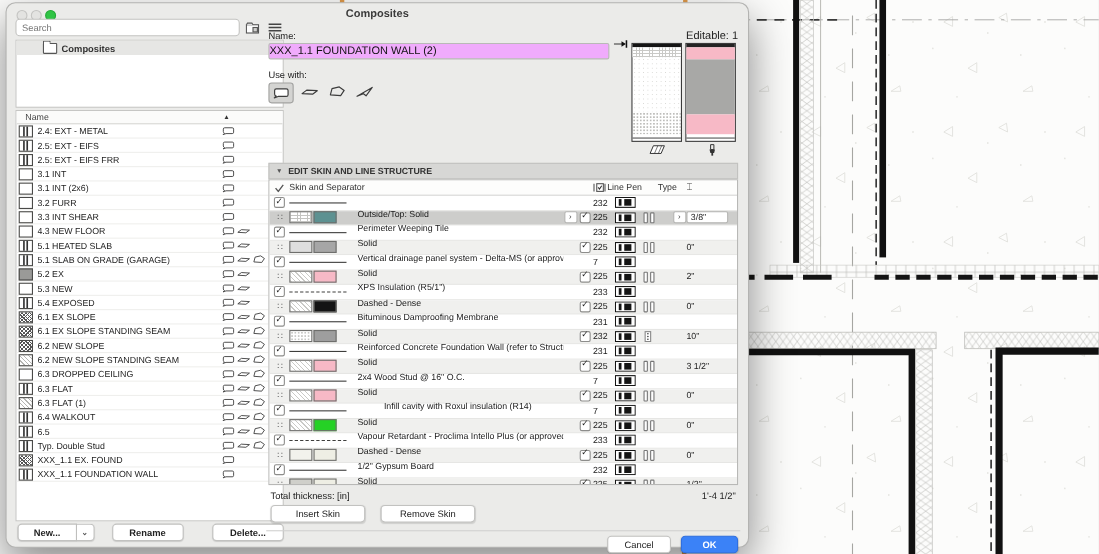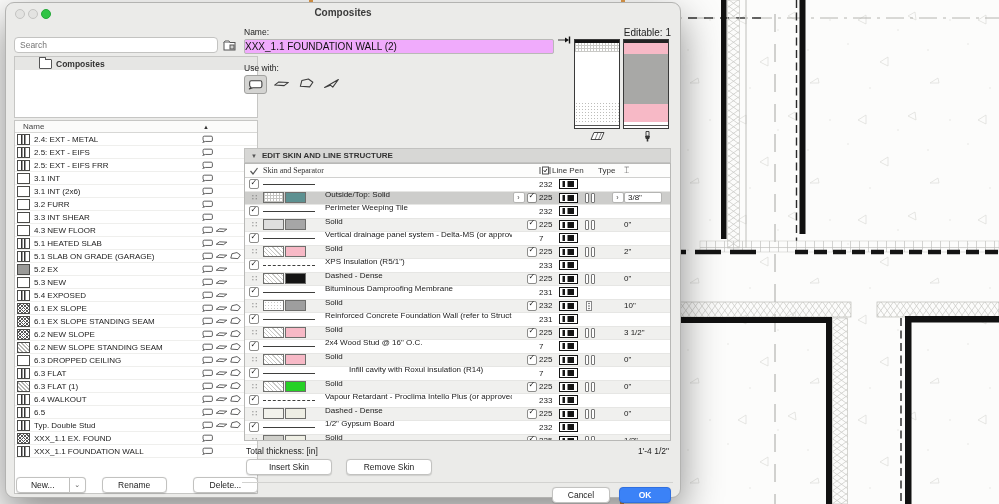--- a/index.html
+++ b/index.html
@@ -9,21 +9,21 @@
   
   .dialog{position:absolute;left:5px;top:2px;width:674px;height:494px;background:#ebebe9;
     border:1px solid #b3b3b1;border-radius:9px;box-shadow:0 16px 40px rgba(0,0,0,.45);}
   .titlebar{position:absolute;left:0;top:0;right:0;height:20px;}
   .tl{position:absolute;top:6px;width:8px;height:8px;border-radius:50%;}
   .tl1{left:9px;background:#e3e3e1;border:1px solid #c4c4c2;}
   .tl2{left:22px;background:#e3e3e1;border:1px solid #c4c4c2;}
   .tl3{left:35px;background:#30c445;border:1px solid #24a938;}
   .wtitle{position:absolute;left:0;right:0;top:4px;text-align:center;font-size:10px;font-weight:bold;color:#3b3b3b;}
   
-  .lpanel{position:absolute;left:8px;top:32px;width:244px;bottom:2px;}
+  .lpanel{position:absolute;left:8px;top:12px;width:244px;bottom:2px;}
   .searchrow{position:absolute;left:0;top:2px;right:0;height:16px;display:flex;gap:3px;}
   .searchbox{flex:1;height:14px;background:#fff;border:1px solid #c3c3c1;border-radius:4px;
     font-size:8.5px;color:#9a9a98;padding:0 5px;font-family:"Liberation Sans",sans-serif;outline:none;}
   .iconbtn{width:17px;height:16px;display:flex;align-items:center;justify-content:center;}
   .treebox{position:absolute;left:0;top:21px;right:0;height:60px;background:#fff;border:1px solid #c6c6c4;}
   .treerow{height:13px;background:#e6e6e4;display:flex;align-items:center;gap:4px;padding-left:24px;
     font-size:8.5px;font-weight:bold;color:#333;}
   .folder{width:11px;height:8px;background:#fff;border:1px solid #555;border-radius:1px;position:relative;}
   .folder::before{content:"";position:absolute;left:-1px;top:-3px;width:5px;height:2px;background:#fff;border:1px solid #555;border-bottom:none;border-radius:1px 1px 0 0;}
   .listbox{position:absolute;left:0;top:85px;right:0;height:372px;background:#fff;border:1px solid #c6c6c4;overflow:hidden;}
@@ -36,21 +36,21 @@
   .ls .uses{width:56px;display:flex;gap:1px;flex:0 0 auto;}
   .ls .uses i{width:13px;height:10px;display:inline-flex;}
   .pat-plain{background:#fff;}
   .pat-bars{background-color:#fff;background-image:linear-gradient(#333,#333),linear-gradient(#333,#333);
     background-size:1.5px 100%,1.5px 100%;background-position:2.5px 0,6px 0;background-repeat:no-repeat;}
   .pat-dark{background:#9a9a98;}
   .pat-xhatch{background:repeating-linear-gradient(45deg,#555 0 .8px,transparent .8px 2.4px),
     repeating-linear-gradient(-45deg,#555 0 .8px,transparent .8px 2.4px),#fff;}
   .pat-diaglight{background:repeating-linear-gradient(45deg,#b5b5b2 0 .8px,transparent .8px 2.8px),#fff;}
   .scrollthumb{position:absolute;right:1px;top:120px;width:4px;height:80px;border-radius:2px;background:#c3c3c1;}
-  .lbuttons{position:absolute;left:2px;right:0;bottom:3px;height:15px;display:flex;align-items:flex-start;}
+  .lbuttons{position:absolute;left:2px;right:0;bottom:3px;height:15px;display:flex;align-items:flex-end;font-weight:bold;}
   .btn{height:14px;background:#fff;border:1px solid #c2c2c0;border-radius:4px;font-size:8.5px;color:#222;
     display:inline-flex;align-items:center;justify-content:center;box-shadow:0 .5px 1px rgba(0,0,0,.12);}
   .bnew{width:62px;border-radius:4px 0 0 4px;}
   .bnewarrow{width:18px;border-radius:0 4px 4px 0;border-left:none;font-size:7px;color:#555;}
   .brename{width:76px;margin-left:16px;}
   .bdelete{width:76px;margin-left:26px;}
   
   .rpanel{position:absolute;left:236px;top:20px;right:7px;bottom:2px;font-size:8.5px;color:#222;}
   .lbl{position:absolute;font-size:8.5px;color:#222;}
   .nameinput{position:absolute;left:2px;top:16px;width:308px;height:13px;background:#f0abfc;border:1px solid #b9b9b7;
@@ -707,21 +707,21 @@
       <span>EDIT SKIN AND LINE STRUCTURE</span>
     </div>
 
     <div class="skintable">
       <div class="thead">
         <span class="cell cfirst">
           <svg width="10" height="8" viewBox="0 0 10 8">
                 <path d="M1.5 4 l2.5 3 4.5 -6" fill="none" stroke="#555" stroke-width="1.2"></path>
               </svg>
         </span>
-        <span class="cell" style="flex:1 1 auto;font-family:Liberation Serif, serif;">Skin and Separator</span>
+        <span class="cell" style="flex:1 1 auto;">Skin and Separator</span>
         <span class="cell cvis">
           <svg width="12" height="9" viewBox="0 0 12 9">
                 <line x1="1" y1="1" x2="1" y2="8" stroke="#555"></line>
                 <rect x="3.5" y="1" width="6" height="7" fill="#fff" stroke="#555"></rect>
                 <path d="M4.8 4.3 l1.2 1.6 2 -3" stroke="#333" fill="none"></path>
                 <line x1="11" y1="1" x2="11" y2="8" stroke="#555"></line>
               </svg>
         </span>
         <span class="cell" style="width:46px;">Line Pen</span>
         <span class="cell" style="width:26px;">Type</span>

